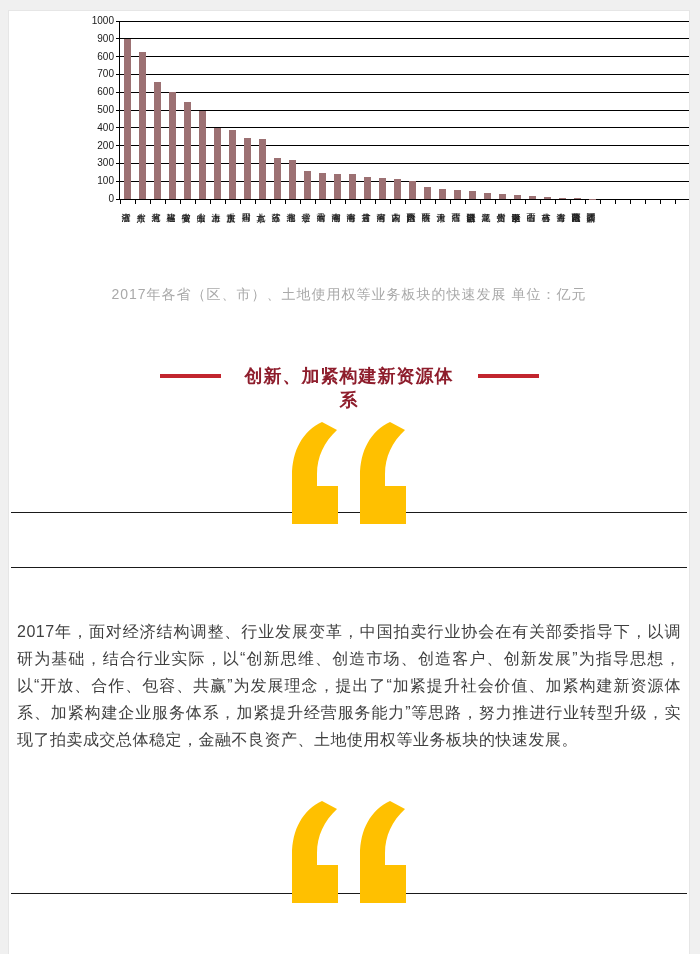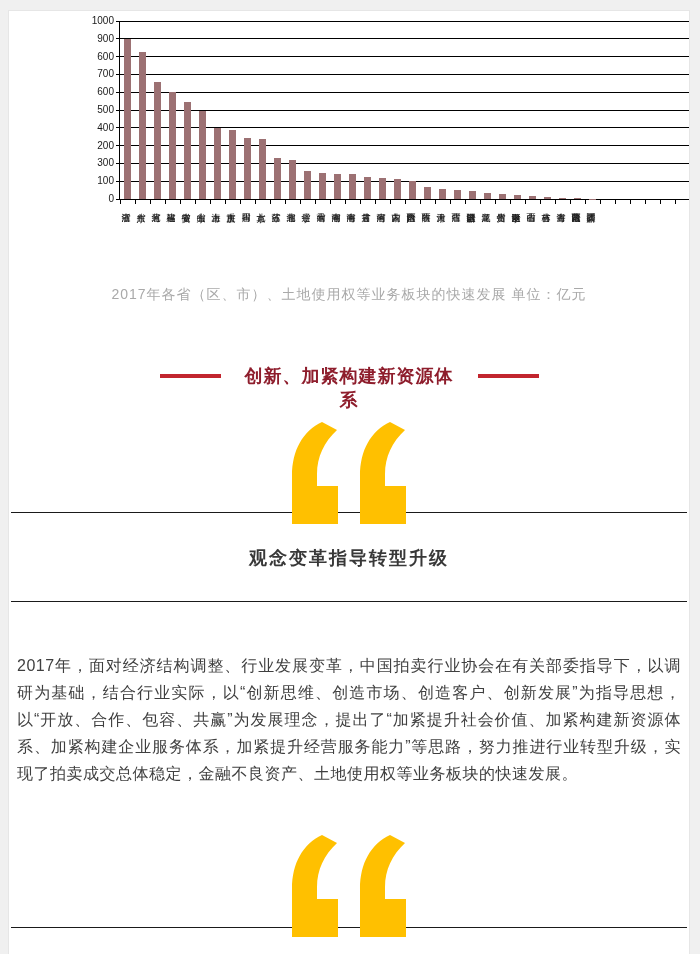--- a/index.html
+++ b/index.html
@@ -189,21 +189,20 @@
   </div>
 
   <div class="quote-sec">
     <div class="divider"></div>
     <svg class="quote-svg" width="114" height="102" viewBox="0 0 114 102">
       <path fill="#ffc000" d="M0,102 L0,54 C0,28 11,9 30,0 L45,8 C32,20 25,35 25,52 L25,64 L46,64 L46,102 Z"></path>
       <path fill="#ffc000" d="M68,102 L68,54 C68,28 79,9 98,0 L113,8 C100,20 93,35 93,52 L93,64 L114,64 L114,102 Z"></path>
     </svg>
   </div>
 
-  <div class="h2">观念变革指导转型升级</div>
   <div class="sep"></div>
 
   <div class="para">2017年，面对经济结构调整、行业发展变革，中国拍卖行业协会在有关部委指导下，以调研为基础，结合行业实际，以“创新思维、创造市场、创造客户、创新发展”为指导思想，以“开放、合作、包容、共赢”为发展理念，提出了“加紧提升社会价值、加紧构建新资源体系、加紧构建企业服务体系，加紧提升经营服务能力”等思路，努力推进行业转型升级，实现了拍卖成交总体稳定，金融不良资产、土地使用权等业务板块的快速发展。</div>
 
   <div class="quote-sec2">
     <div class="divider"></div>
     <svg class="quote-svg" width="114" height="102" viewBox="0 0 114 102">
       <path fill="#ffc000" d="M0,102 L0,54 C0,28 11,9 30,0 L45,8 C32,20 25,35 25,52 L25,64 L46,64 L46,102 Z"></path>
       <path fill="#ffc000" d="M68,102 L68,54 C68,28 79,9 98,0 L113,8 C100,20 93,35 93,52 L93,64 L114,64 L114,102 Z"></path>
     </svg>

